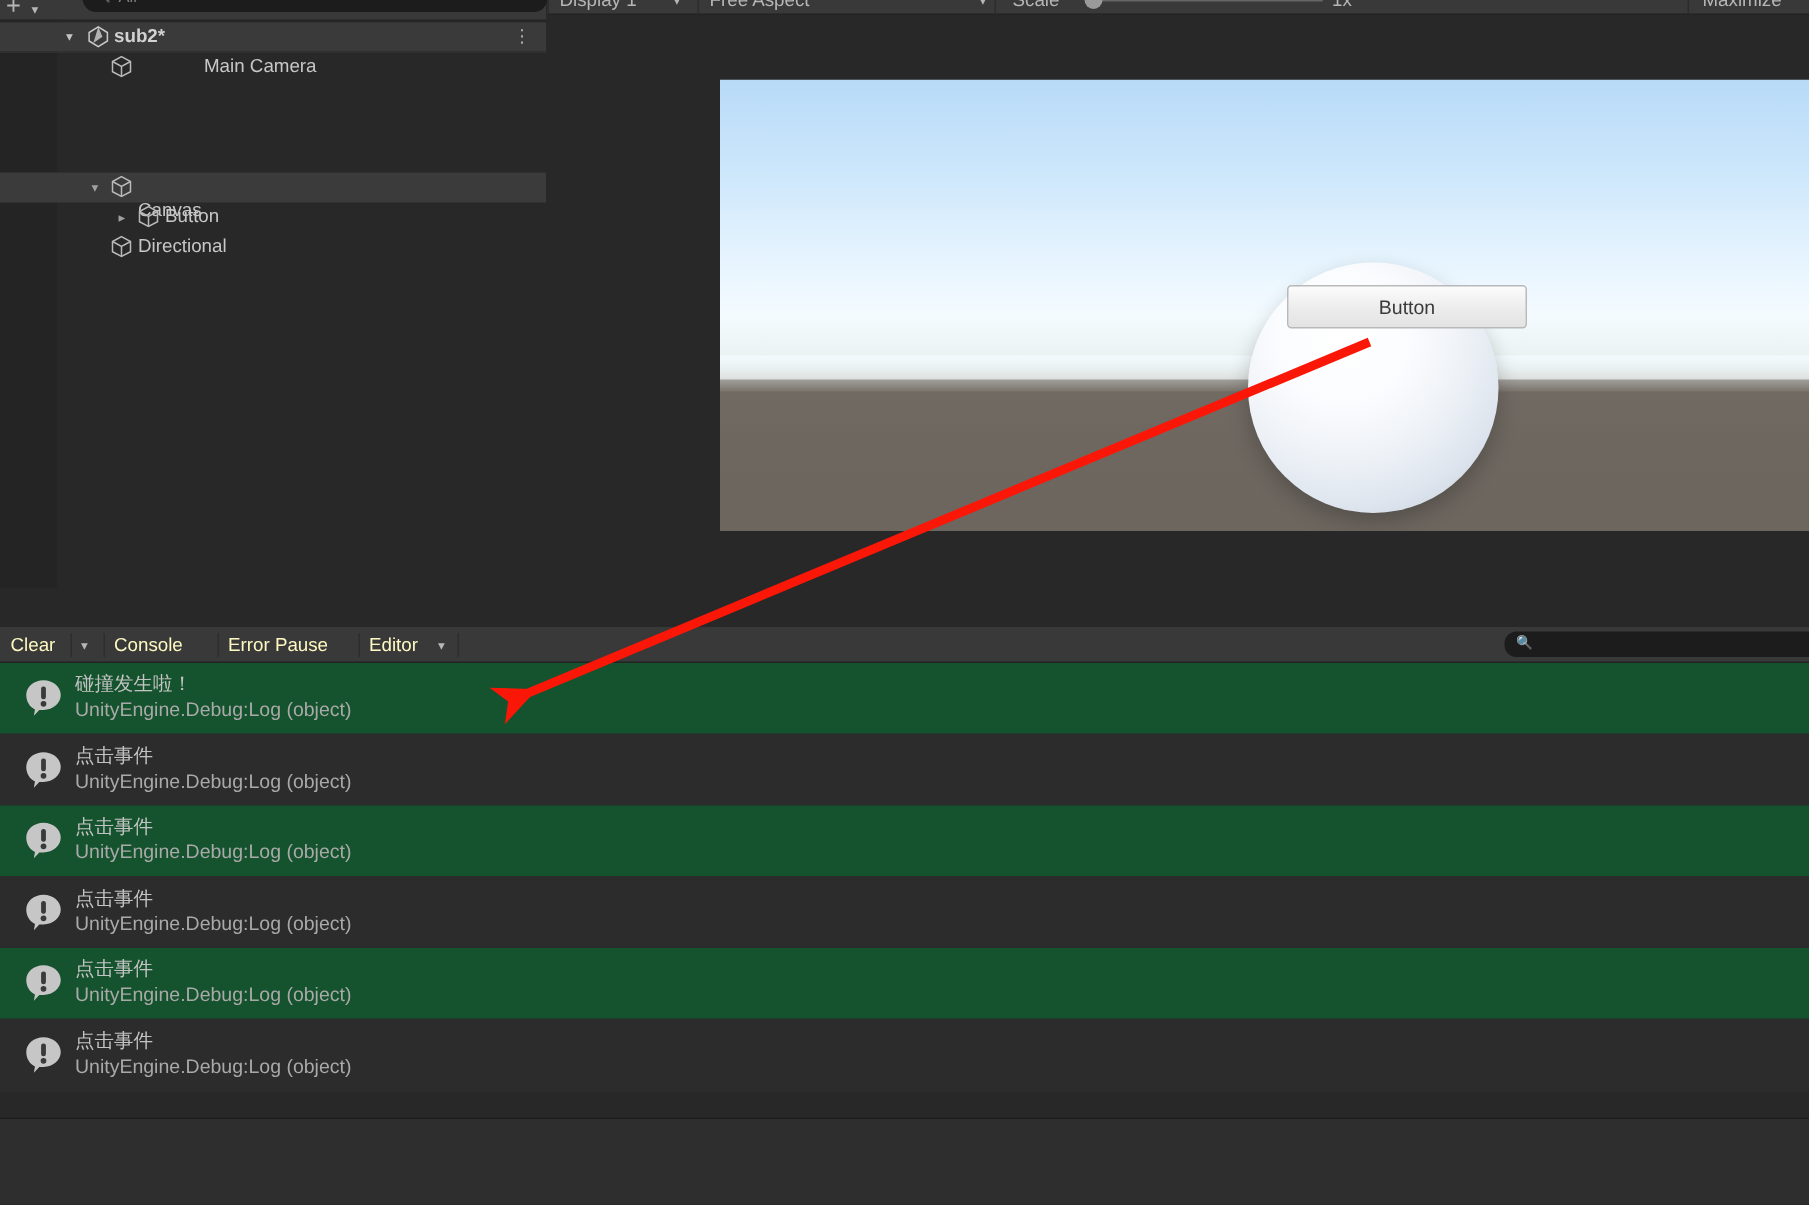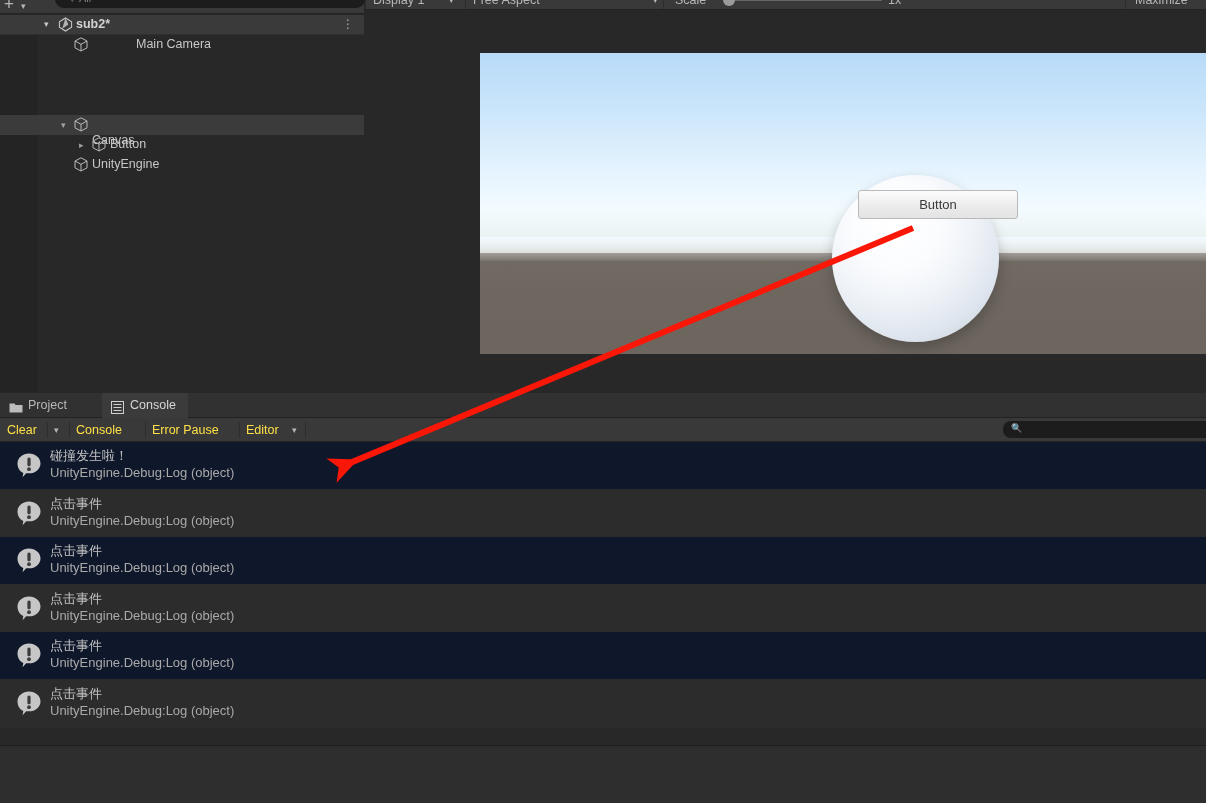--- a/index.html
+++ b/index.html
@@ -144,36 +144,36 @@
   }
   .tab.active { background: #3b3b3b; color: #d6d6d6; }
   .tab .tabicon { position: absolute; left: 9px; top: 5px; }
 
   #console-toolbar {
     position: absolute; left: 0; top: 25px; width: 1206px; height: 24px;
     background: #393939; border-bottom: 1px solid #232323;
   }
   .ct-btn {
     position: absolute; top: 0; height: 24px; line-height: 24px;
-    color: #fde047; font-size: 12.5px; white-space: nowrap;
+    color: #fef9c3; font-size: 12.5px; white-space: nowrap;
   }
   .ct-sep { position: absolute; top: 4px; width: 1px; height: 16px; background: #2d2d2d; }
   .ct-caret { position: absolute; top: 0; line-height: 24px; color: #b6b6b6; font-size: 9px; }
   #console-search {
     position: absolute; left: 1003px; top: 3px; width: 250px; height: 17px;
     background: #1c1c1c; border-radius: 8px;
   }
   #console-search .mag { position: absolute; left: 8px; top: 2px; font-size: 9px; color: #9a9a9a; }
 
   #logs { position: absolute; left: 0; top: 49px; width: 1206px; height: 296px; }
   .logrow {
     position: absolute; left: 0; width: 1206px; height: 47.6px;
     border-bottom: 1px solid #2b2b2b;
   }
-  .logrow.even { background: #0f172a; }
+  .logrow.even { background: #14532d; }
   .logrow.odd  { background: #2c2c2c; }
   .log-icon { position: absolute; left: 16px; top: 10px; width: 26px; height: 26px; }
   .log-msg {
     position: absolute; left: 50px; top: 5px;
     color: #c3c3c3; font-size: 13px; white-space: nowrap;
   }
   .log-stack {
     position: absolute; left: 50px; top: 23px;
     color: #a9a9a9; font-size: 13px; white-space: nowrap;
   }
@@ -250,21 +250,21 @@
               <line x1="7" y1="7.3" x2="7" y2="14" stroke="#b9b9b9" stroke-width="1"></line>
             </svg></span>
           <span class="hlabel" style="left: 110px;">Button</span>
         </div>
         <div class="hrow" style="top: 120px;">
           <span class="goicon" style="left: 74px;"><svg width="14" height="15" viewBox="0 0 14 15">
               <polygon points="7,0.8 13,4 13,10.8 7,14 1,10.8 1,4" fill="none" stroke="#b9b9b9" stroke-width="1"></polygon>
               <polyline points="1,4 7,7.3 13,4" fill="none" stroke="#b9b9b9" stroke-width="1"></polyline>
               <line x1="7" y1="7.3" x2="7" y2="14" stroke="#b9b9b9" stroke-width="1"></line>
             </svg></span>
-          <span class="hlabel" style="left: 92px;">UnityEngine</span>
+          <span class="hlabel" style="left: 92px;">Directional</span>
         </div>
       </div>
   </div>
 
   <div id="gamepanel">
     <div id="game-toolbar">
       <div class="gt-sep" style="left:0px;"></div>
       <div class="gt-item" style="left:8px;">Display 1</div>
       <div class="gt-caret" style="left:84px;">▾</div>
       <div class="gt-sep" style="left:100px;"></div>
@@ -282,41 +282,20 @@
     <div id="gameview">
       <div id="sky"></div>
       <div id="ground"></div>
       <div id="horizon-glow"></div>
       <div id="sphere"></div>
       <div id="ui-button">Button</div>
     </div>
   </div>
 
   <div id="bottomdock">
-    <div id="tabbar">
-      <div class="tab" style="left:0px;">
-        <span class="tabicon">
-          <svg width="14" height="12" viewBox="0 0 14 12">
-            <path d="M0.5 1.5 h5 l1.2 1.6 h6.8 v7.4 h-13 z" fill="#bcbcbc"></path>
-          </svg>
-        </span>
-        <span>Project</span>
-      </div>
-      <div class="tab active" style="left:102px;">
-        <span class="tabicon">
-          <svg width="13" height="13" viewBox="0 0 13 13">
-            <rect x="0.5" y="0.5" width="12" height="12" fill="none" stroke="#cfcfcf" stroke-width="1"></rect>
-            <line x1="2.5" y1="3.5" x2="10.5" y2="3.5" stroke="#cfcfcf" stroke-width="1"></line>
-            <line x1="2.5" y1="6.5" x2="10.5" y2="6.5" stroke="#cfcfcf" stroke-width="1"></line>
-            <line x1="2.5" y1="9.5" x2="10.5" y2="9.5" stroke="#cfcfcf" stroke-width="1"></line>
-          </svg>
-        </span>
-        <span>Console</span>
-      </div>
-    </div>
 
     <div id="console-toolbar">
       <div class="ct-btn" style="left:7px;">Clear</div>
       <div class="ct-sep" style="left:47px;"></div>
       <div class="ct-caret" style="left:54px;">▾</div>
       <div class="ct-sep" style="left:69px;"></div>
       <div class="ct-btn" style="left:76px;">Console</div>
       <div class="ct-sep" style="left:145px;"></div>
       <div class="ct-btn" style="left:152px;text-align:center;">Error Pause</div>
       <div class="ct-sep" style="left:239px;"></div>

